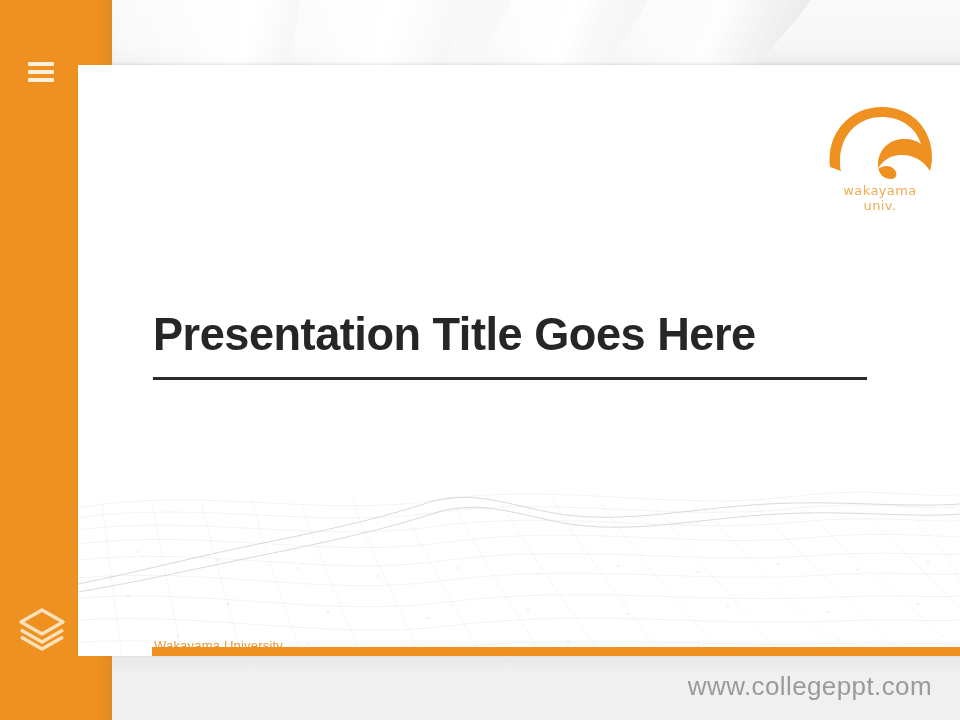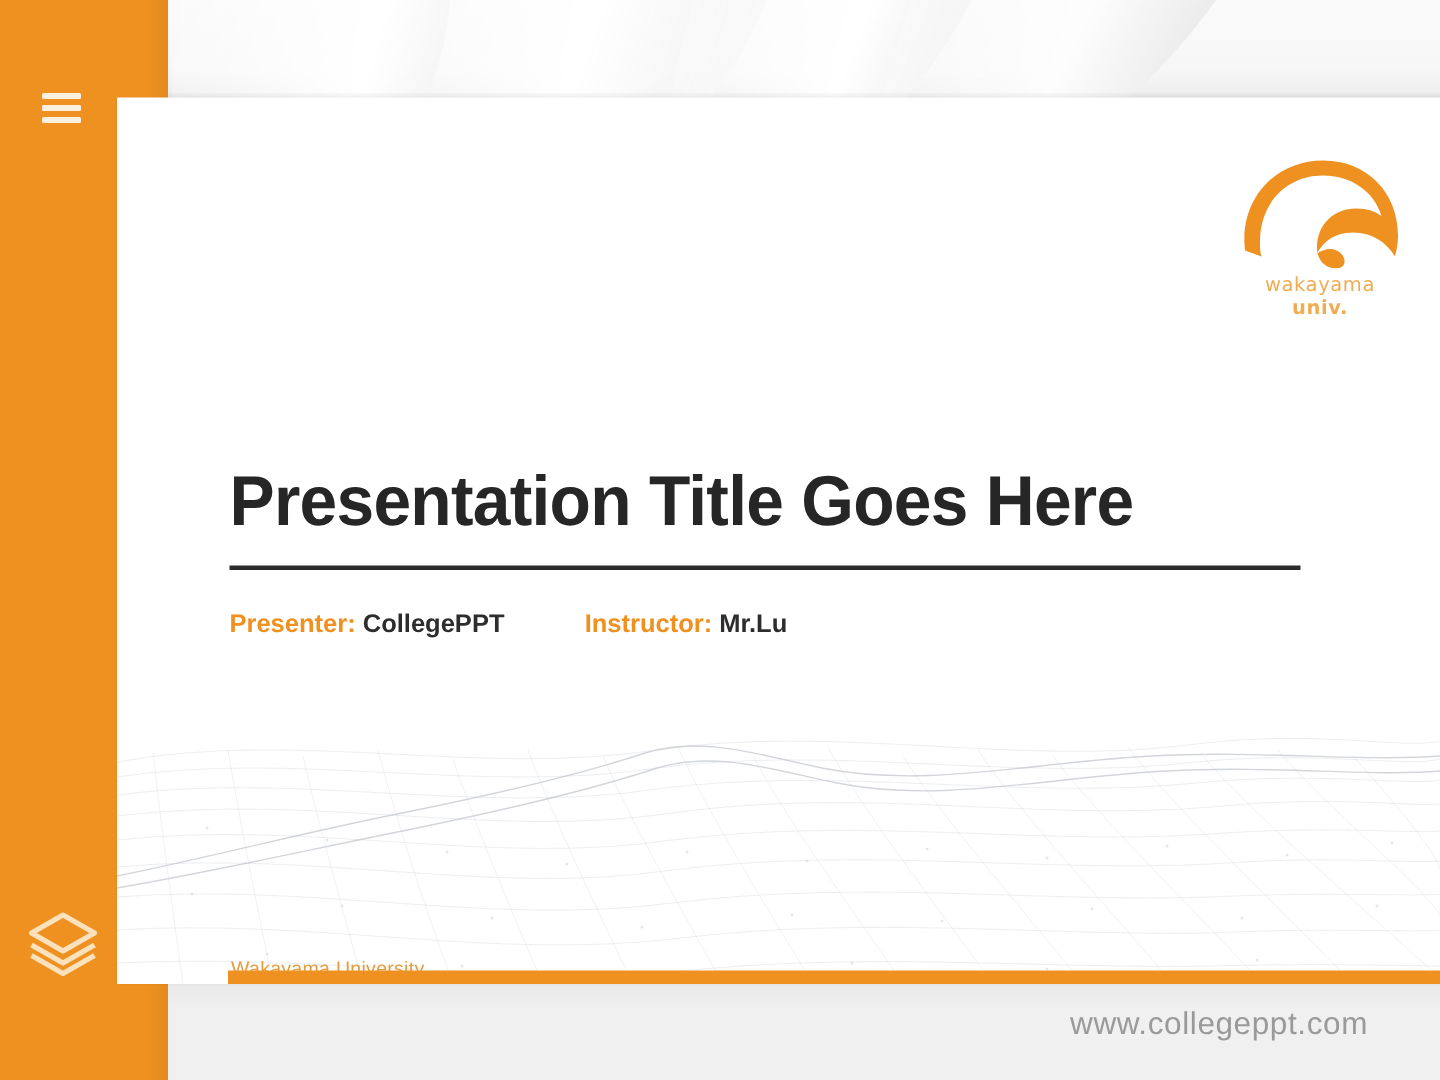--- a/index.html
+++ b/index.html
@@ -104,21 +104,21 @@
   }
   .logo-mark { width: 112px; height: 74px; display: block; margin: 0 auto; }
   .logo-text {
     font-family: "DejaVu Sans", sans-serif;
     font-size: 13px;
     line-height: 15px;
     color: #f0ac52;
     letter-spacing: 0.4px;
     margin-top: 4px;
   }
-  .logo-text .l2 { display: block; font-weight: bold; }
+  .logo-text .l2 { display: block; }
 
   
   .title {
     position: absolute;
     left: 75px;
     top: 241px;
     width: 740px;
     font-family: "Liberation Sans", sans-serif;
     font-weight: bold;
     font-size: 47px;
@@ -167,23 +167,23 @@
     left: 152px;
     top: 647px;
     width: 808px;
     height: 9px;
     background: #ef9120;
   }
 
   
   .watermark {
     position: absolute;
-    right: 48px;
+    right: 28px;
     top: 671px;
-    font-size: 21px;
+    font-size: 26px;
     color: #9a9a9a;
     letter-spacing: 0.4px;
   }
 
   .bottom-bg {
     position: absolute;
     left: 112px;
     top: 656px;
     width: 848px;
     height: 64px;
@@ -309,27 +309,20 @@
       </svg>
       <div class="logo-text">
         <span>wakayama</span>
         <span class="l2">univ.</span>
       </div>
     </div>
 
     <div class="title">Presentation Title Goes Here</div>
     <div class="title-rule"></div>
 
-    <div class="credits">
-      <span class="lbl">Presenter:</span>
-      <span class="val">CollegePPT</span>
-      <span class="gap"></span>
-      <span class="lbl">Instructor:</span>
-      <span class="val">Mr.Lu</span>
-    </div>
 
     <div class="footer-org">Wakayama University</div>
   </div>
 
   <div class="slide-strip"></div>
 
   <div class="watermark">www.collegeppt.com</div>
 
 </div>
 

